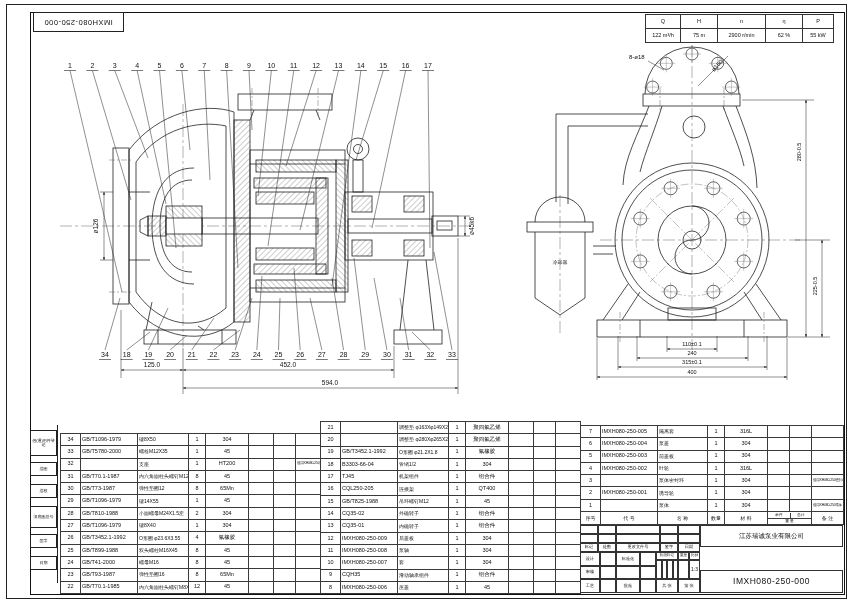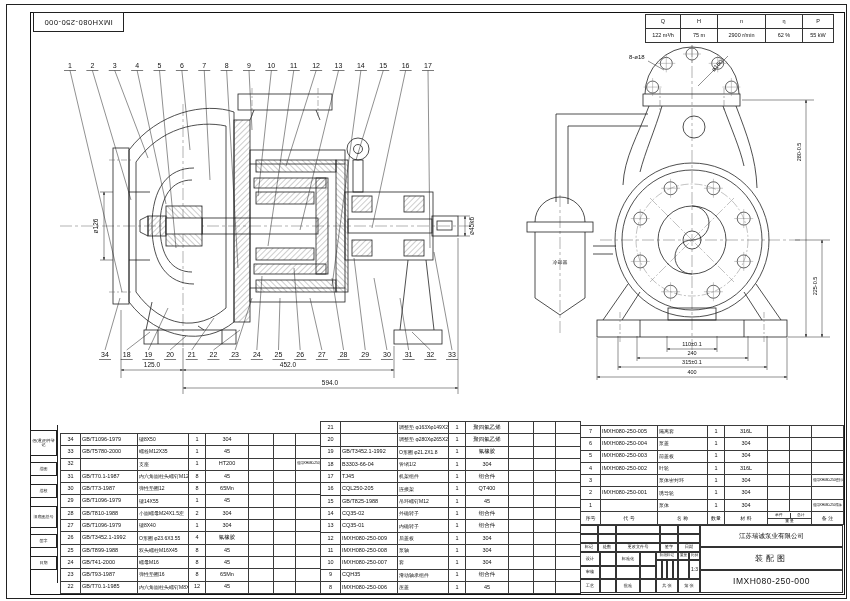--- a/index.html
+++ b/index.html
@@ -853,16 +853,15 @@
     <div class="cell" style="left:76px;top:35px;width:5.5px;height:19px;"></div>
     <div class="cell" style="left:81.5px;top:35px;width:5.5px;height:19px;"></div>
     <div class="cell" style="left:87px;top:35px;width:5.5px;height:19px;"></div>
     <div class="cell" style="left:92.5px;top:35px;width:5.5px;height:19px;"></div>
     <div class="cell" style="left:98px;top:35px;width:11px;height:19px;"></div>
     <div class="cell" style="left:109px;top:35px;width:11px;height:19px;font-size:5px;">1:3</div>
     <div class="cell" style="left:76px;top:54px;width:22px;height:14px;">共 张</div>
     <div class="cell" style="left:98px;top:54px;width:22px;height:14px;">第 张</div>
 
     <div class="cell comp" style="left:120px;top:0;width:143px;height:22px;">江苏瑞诚泵业有限公司</div>
-    <div class="cell big" style="left:120px;top:22px;width:143px;height:23px;">装配图</div>
     <div class="cell num" style="left:120px;top:45px;width:143px;height:23px;">IMXH080-250-000</div>
   </div>
 </div>
 
 </body></html>

